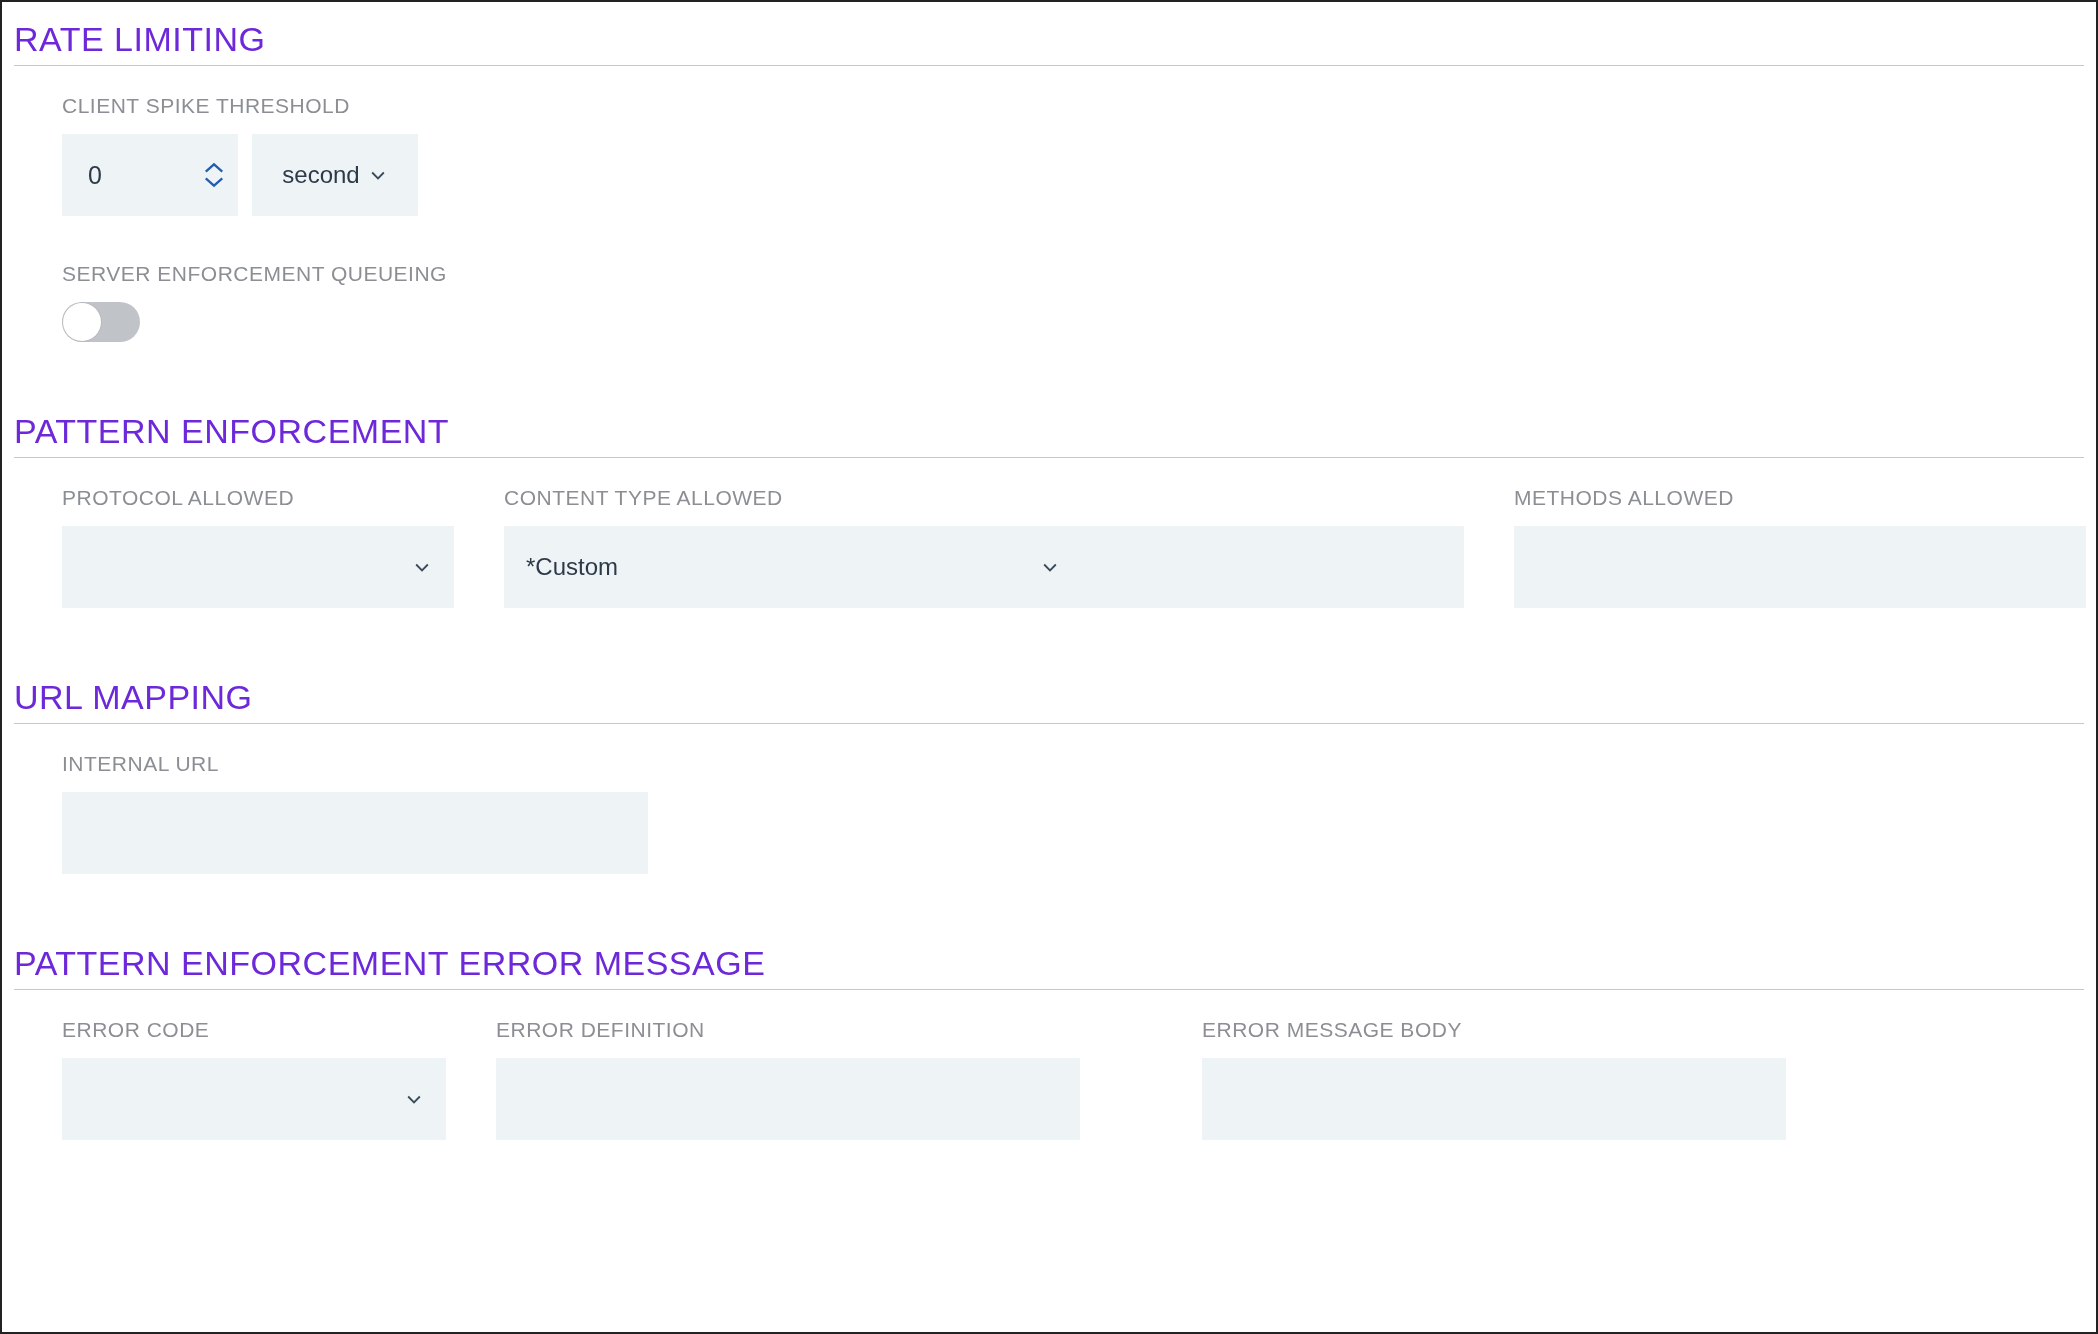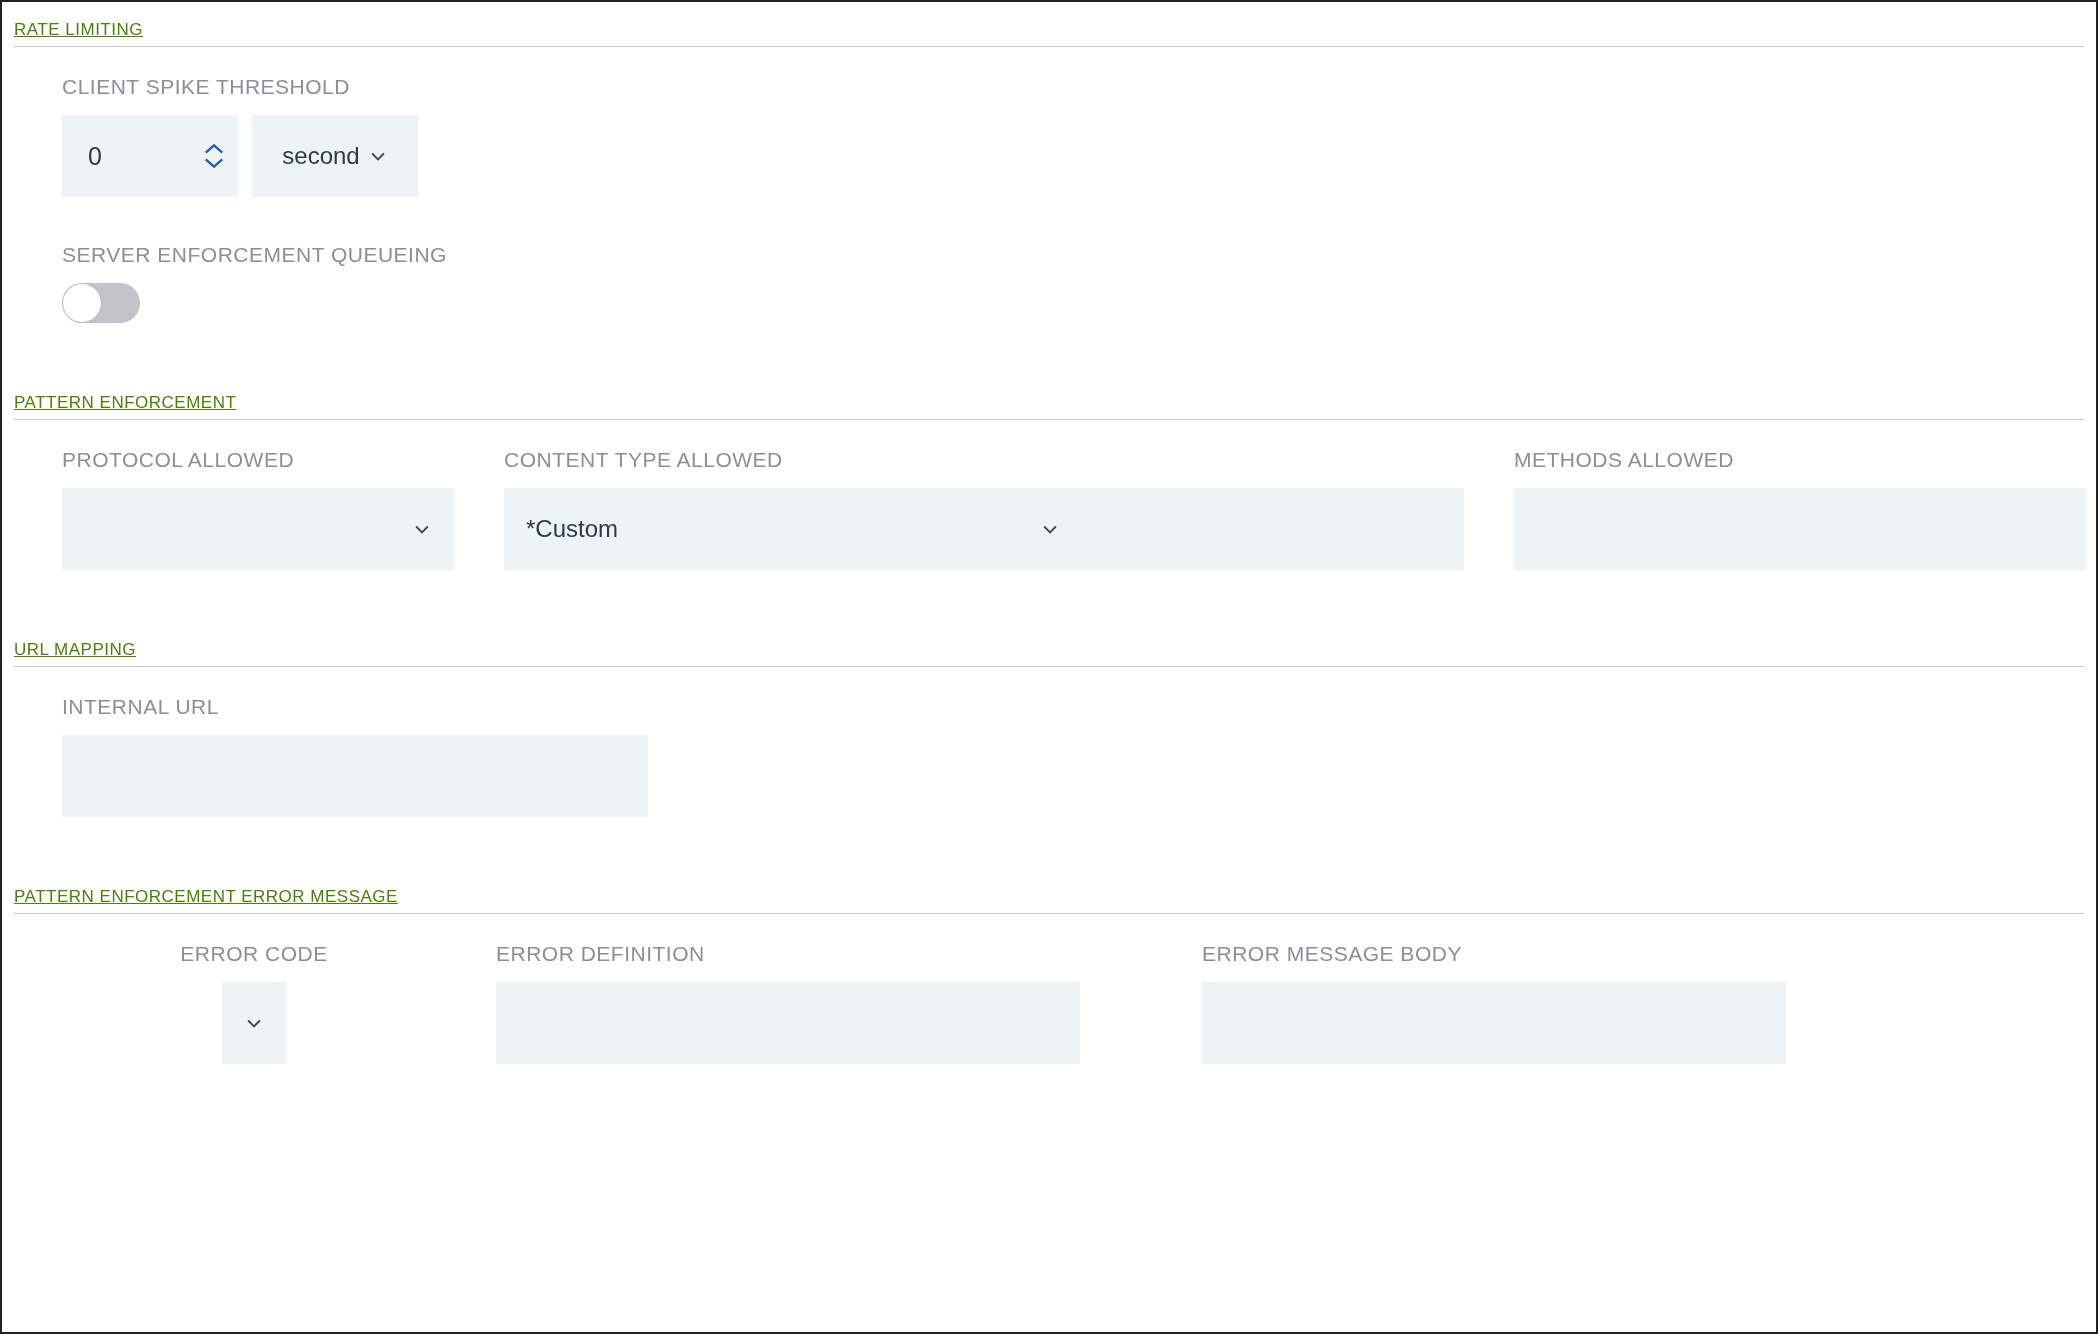--- a/index.html
+++ b/index.html
@@ -10,26 +10,25 @@
     background: #ffffff;
     color: #222;
   }
   .frame {
     width: 2098px;
     height: 1334px;
     border: 2px solid #222;
     padding: 18px 10px 10px 10px;
   }
   .section-title {
-    font-size: 17px;
+    font-size: 34px;
     letter-spacing: 0.5px;
-    color: #4d7c0f;
+    color: #6d28d9;
     font-weight: 400;
     padding: 0 2px 6px 2px;
-    text-decoration: underline;
   }
   hr.rule {
     border: none;
     border-top: 1px solid #c7c7c7;
     margin: 0 2px 28px 2px;
   }
   .field-block { padding: 0 0 0 50px; }
   .field-label {
     font-size: 21px;
     letter-spacing: 0.5px;
@@ -216,21 +215,21 @@
       <span></span>
     </div>
   </div>
 
   <div class="gap-lg"></div>
 
   <div class="section-title">PATTERN ENFORCEMENT ERROR MESSAGE</div>
   <hr class="rule">
 
   <div class="pe-row">
-    <div class="col" style="width:384px;align-items:center;">
+    <div class="col" style="width:384px;">
       <div class="field-label">ERROR CODE</div>
       <div class="select-box">
         <span></span>
         <span class="chev caret">
           <svg viewBox="0 0 24 24">
               <path d="M5 9 L12 16 L19 9" fill="none" stroke="#3a4a5a" stroke-width="2.2"></path>
             </svg>
         </span>
       </div>
     </div>

